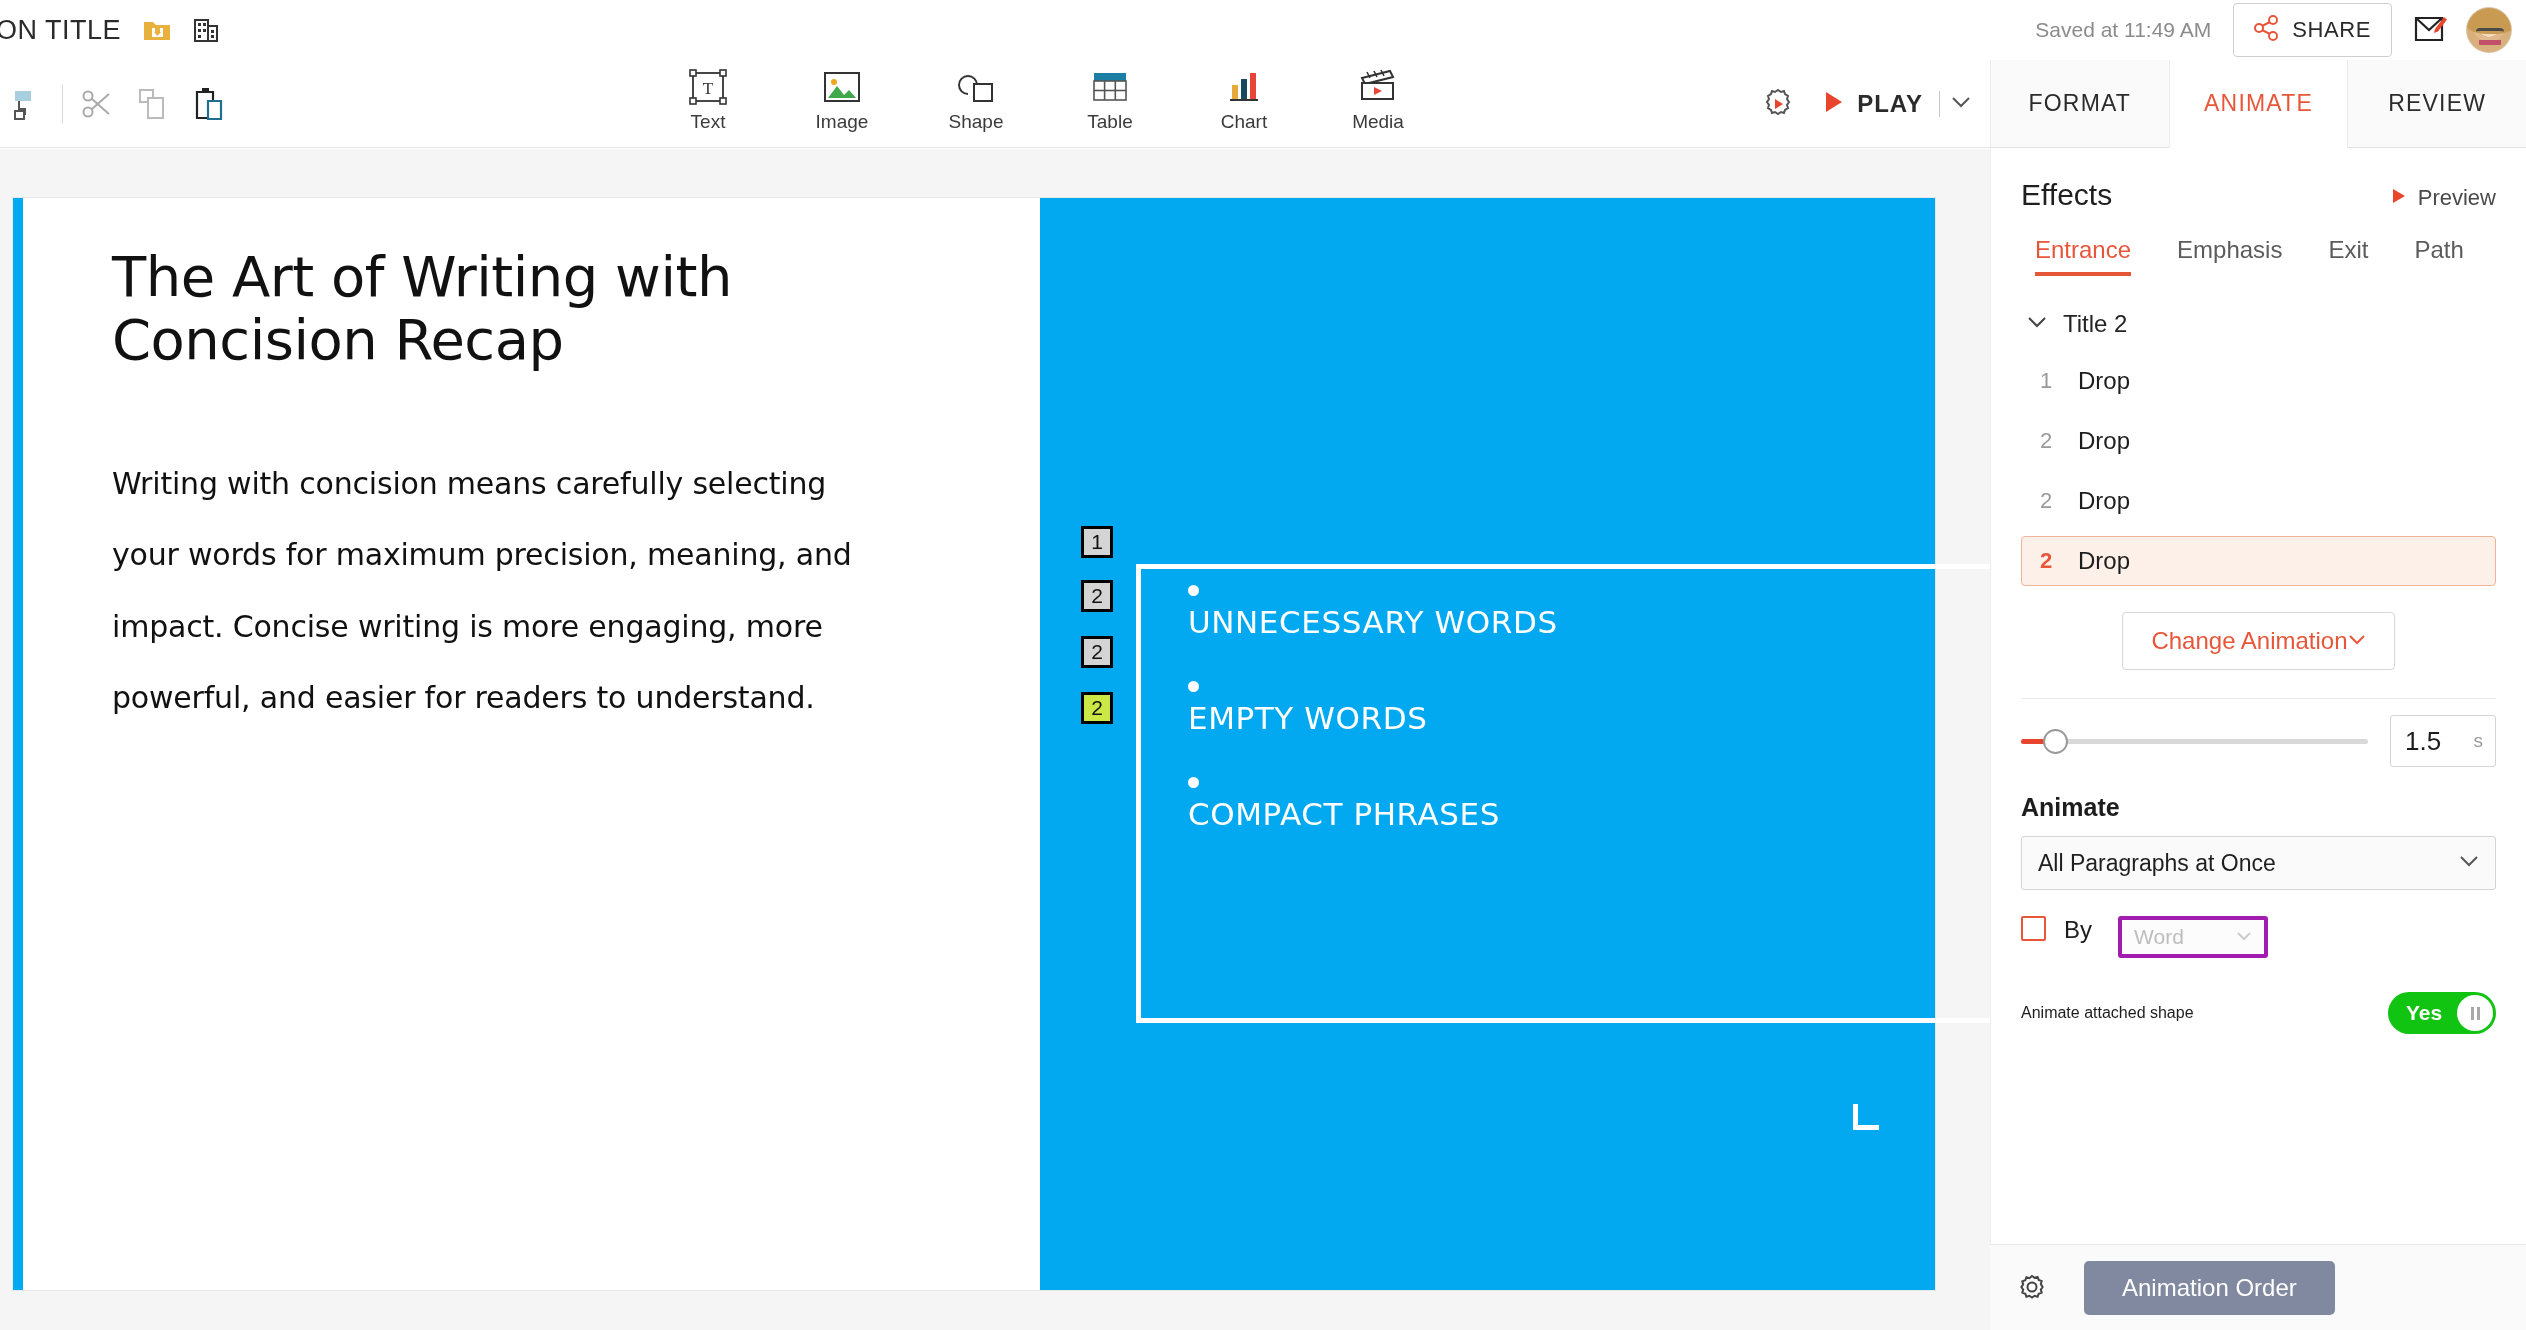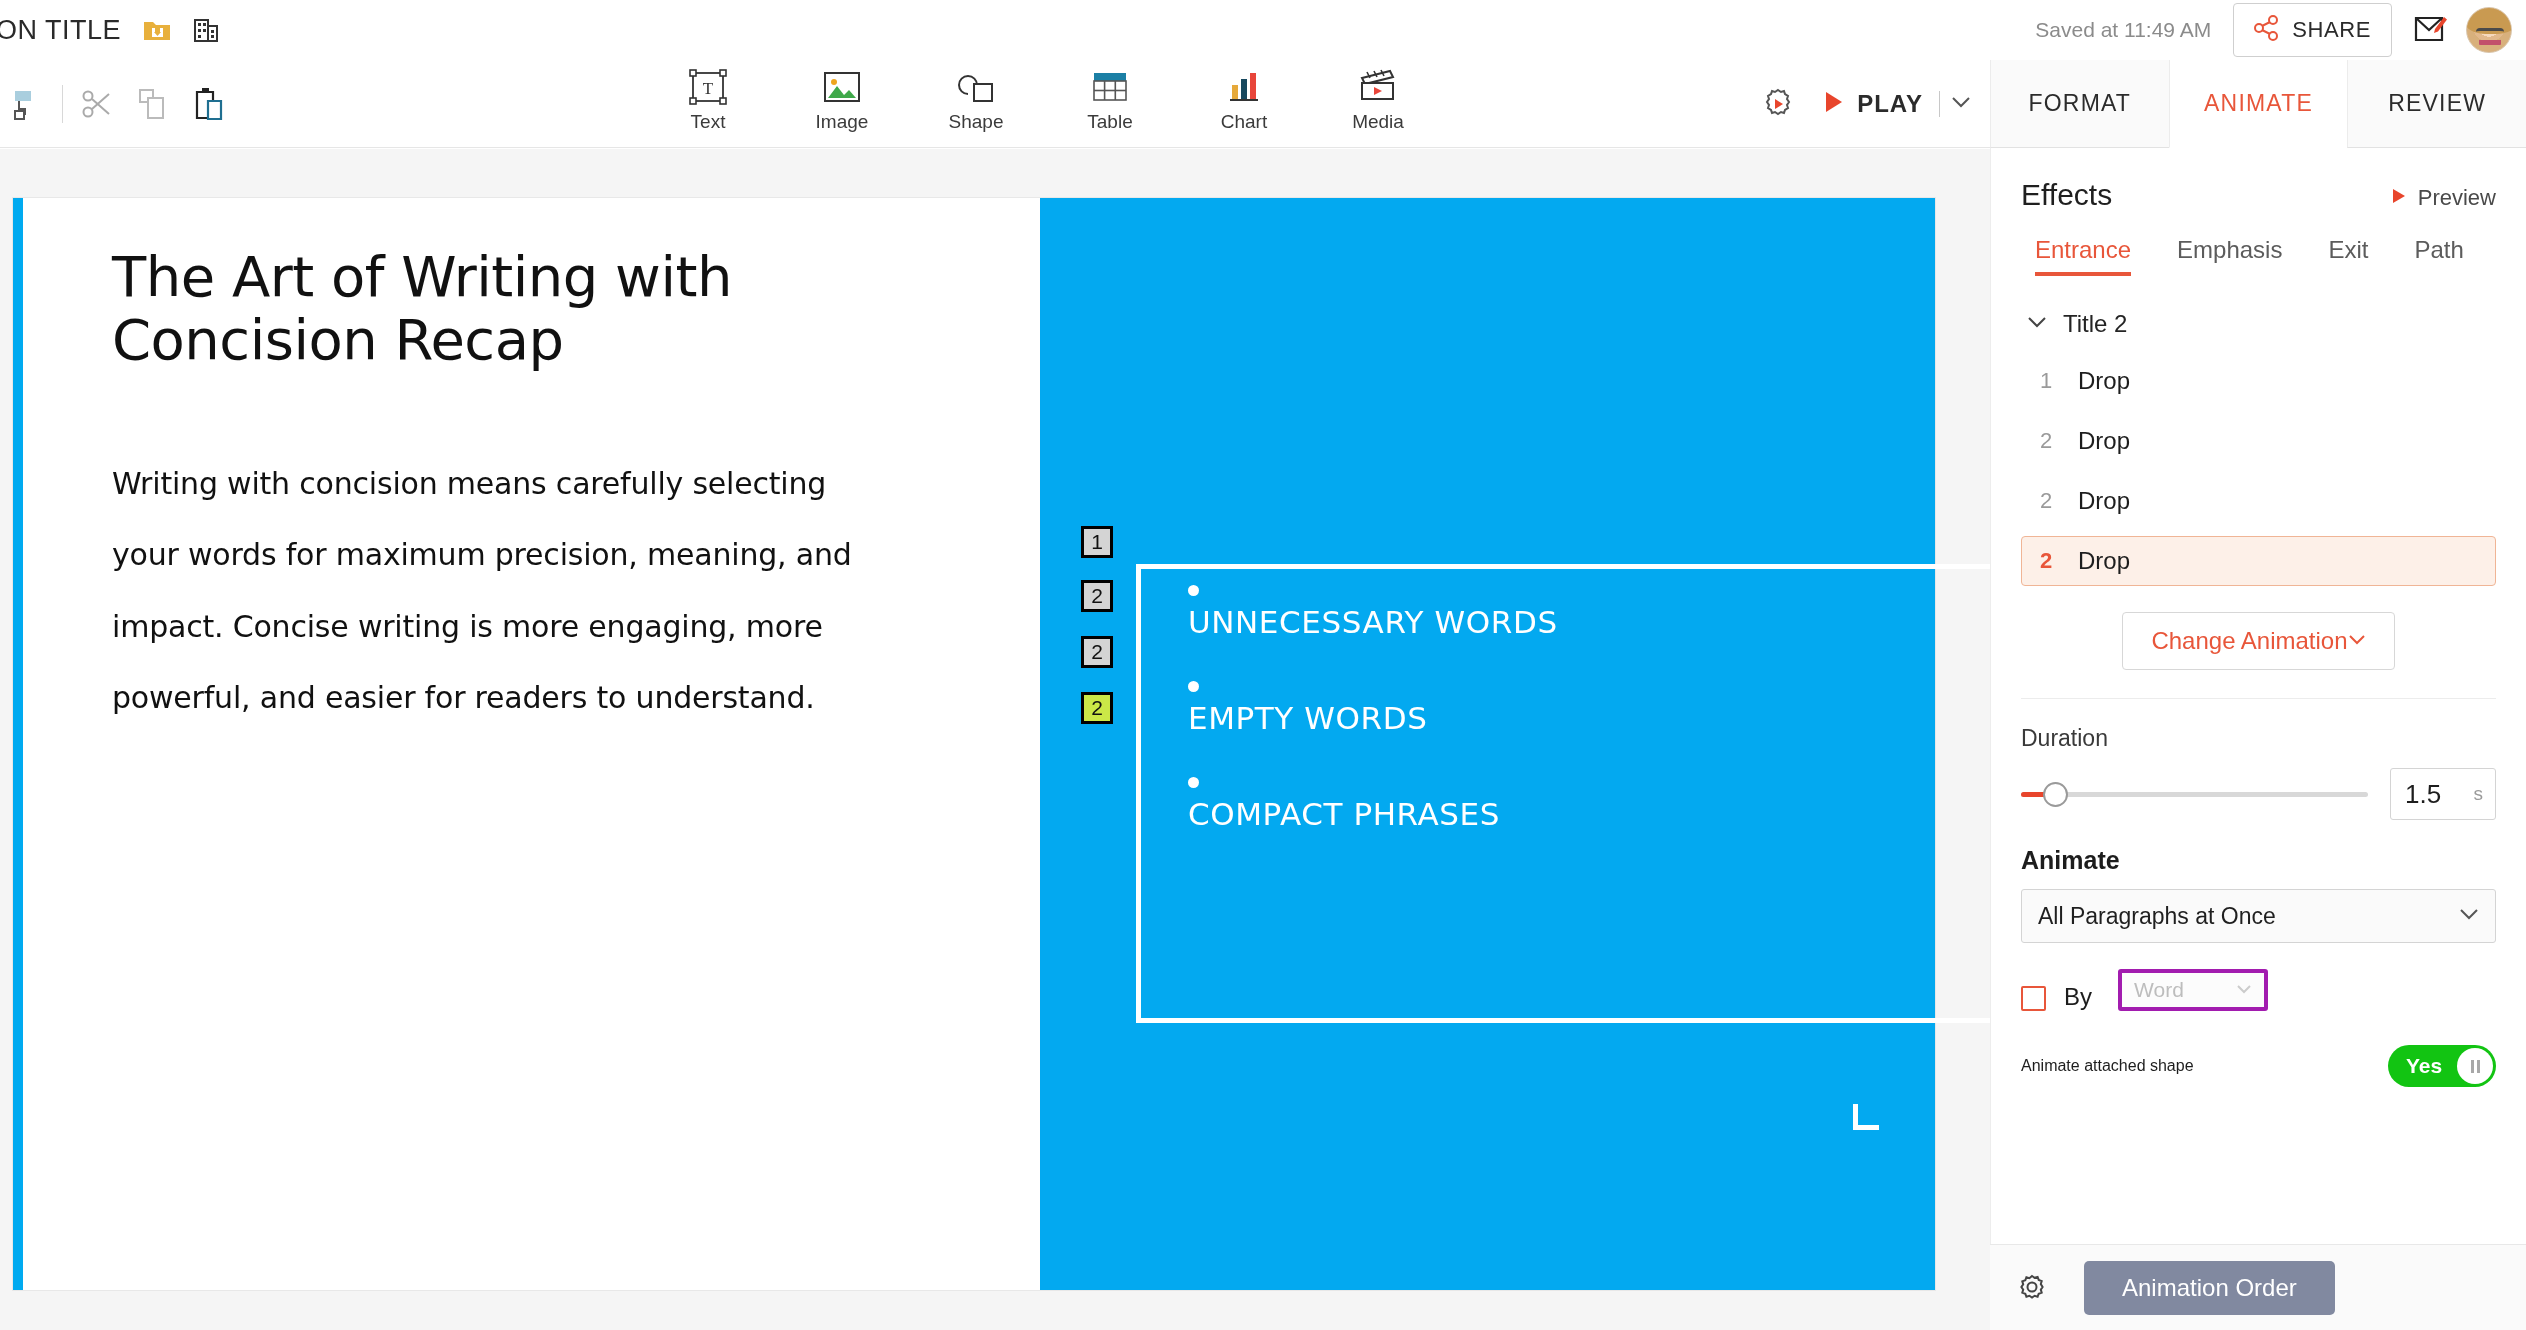--- a/index.html
+++ b/index.html
@@ -206,21 +206,21 @@
   .dur-val { font-size: 26px; color: #1d1d1d; }
   .dur-unit { font-size: 19px; color: #9a9a9a; }
 
   .select-box {
     margin: 14px 30px 0 30px; height: 54px; border: 1px solid #d4d4d4;
     border-radius: 3px; background: #fafafa; display: flex; align-items: center;
     justify-content: space-between; padding: 0 16px 0 16px; cursor: pointer;
   }
   .select-val { font-size: 23px; color: #1f1f1f; }
 
-  .by-row { display: flex; align-items: flex-end; gap: 18px; padding: 26px 0 0 30px; }
+  .by-row { display: flex; align-items: flex-start; gap: 18px; padding: 26px 0 0 30px; }
   .cbx {
     width: 25px; height: 25px; border: 2px solid #e8563a; border-radius: 2px;
     background: #fff; cursor: pointer;
   }
   .by-label { font-size: 24px; color: #1d1d1d; }
   .select-sm {
     width: 150px; height: 42px; border: 4px solid #a21caf; border-radius: 3px;
     background: #fcfcfc; display: flex; align-items: center;
     justify-content: space-between; padding: 0 12px; margin-left: 8px;
   }
@@ -533,21 +533,20 @@
         <span>
           <svg width="18" height="13" viewBox="0 0 18 13">
               <path d="M2 3l7 7 7-7" fill="none" stroke="#e8563a" stroke-width="2"></path>
             </svg>
         </span>
       </div>
     </div>
 
     <div class="panel-divider"></div>
 
-    <div class="section-label">Duration</div>
     <div class="dur-row">
       <div class="slider">
         <div class="slider-track"></div>
         <div class="slider-fill"></div>
         <div class="slider-thumb"></div>
       </div>
       <div class="dur-box">
         <span class="dur-val">1.5</span>
         <span class="dur-unit">s</span>
       </div>

